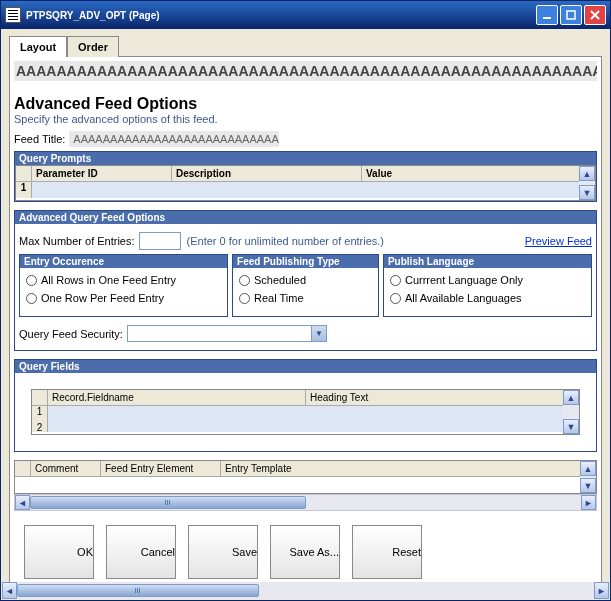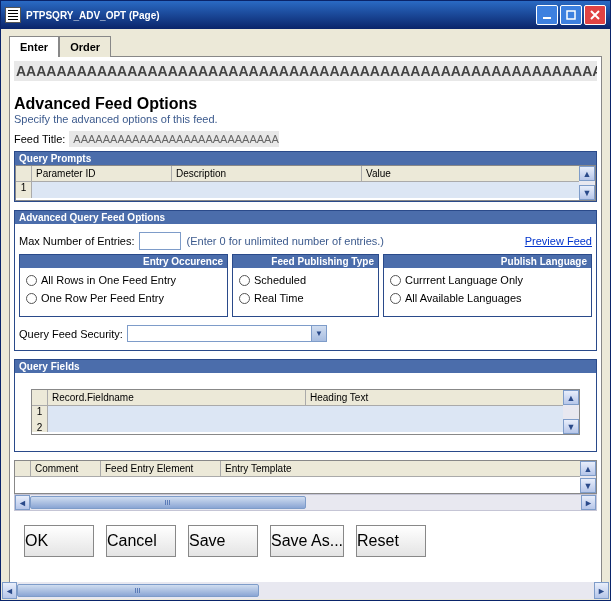--- a/index.html
+++ b/index.html
@@ -224,21 +224,20 @@
     border: 1px solid #2a4a8a;
     flex: 1;
     background: #fff;
   }
   .subgroup-title {
     background: #4b6dab;
     color: #fff;
     font-size: 10px;
     font-weight: bold;
     padding: 1px 4px;
-    text-align: right;
   }
   .subgroup-body { padding: 6px; }
   .radio {
     display: flex;
     align-items: center;
     gap: 4px;
     margin-bottom: 6px;
     cursor: pointer;
   }
   .radio-circle {
@@ -275,23 +274,23 @@
 
   .link {
     color: #0033cc;
     text-decoration: underline;
     cursor: pointer;
   }
 
   .btn {
     border: 1px solid #888;
     background: linear-gradient(to bottom, #fff, #e4e4e4);
-    padding: 6px 0;
-    text-align: left;
-    font-size: 16px;
+    padding: 20px 0;
+    text-align: right;
+    font-size: 11px;
     cursor: pointer;
     min-width: 70px;
   }
   .button-row {
     display: flex;
     gap: 12px;
     margin-top: 10px;
     background: #fff;
     padding: 4px 10px;
   }
@@ -366,41 +365,41 @@
         <svg viewBox="0 0 12 12">
             <path d="M2 2 L10 10 M10 2 L2 10" stroke="#fff" stroke-width="2"></path>
           </svg>
       </div>
     </div>
   </div>
 
   <div class="client">
     <div class="client-inner">
       <div class="tabs">
-        <div class="tab active">Enter</div>
+        <div class="tab active">Layout</div>
         <div class="tab">Order</div>
       </div>
 
       <div class="page-body dotbg">
 
         <div class="banner">AAAAAAAAAAAAAAAAAAAAAAAAAAAAAAAAAAAAAAAAAAAAAAAAAAAAAAAAAAAAAAA</div>
 
         <div class="section-title">Advanced Feed Options</div><br>
         <div class="section-sub">Specify the advanced options of this feed.</div>
 
         <div class="field-row" style="margin-top:6px;">
           <span class="field-label">Feed Title:</span>
           <span class="feed-title-val">AAAAAAAAAAAAAAAAAAAAAAAAAAAAAA</span>
         </div>
 
         
         <div class="groupbox">
           <div class="groupbox-title">Query Prompts</div>
           <div class="groupbox-body" style="padding:0;">
-            <div class="grid" style="height:36px;">
+            <div class="grid" style="height:36px;font-weight:bold;">
               <div class="grid-header">
                 <div class="grid-header-cell" style="width:16px;"></div>
                 <div class="grid-header-cell" style="width:140px;">Parameter ID</div>
                 <div class="grid-header-cell" style="width:190px;">Description</div>
                 <div class="grid-header-cell" style="flex:1;">Value</div>
               </div>
               <div class="grid-row">
                 <div class="grid-rownum">1</div>
                 <div class="grid-cell" style="flex:1;"></div>
               </div>

